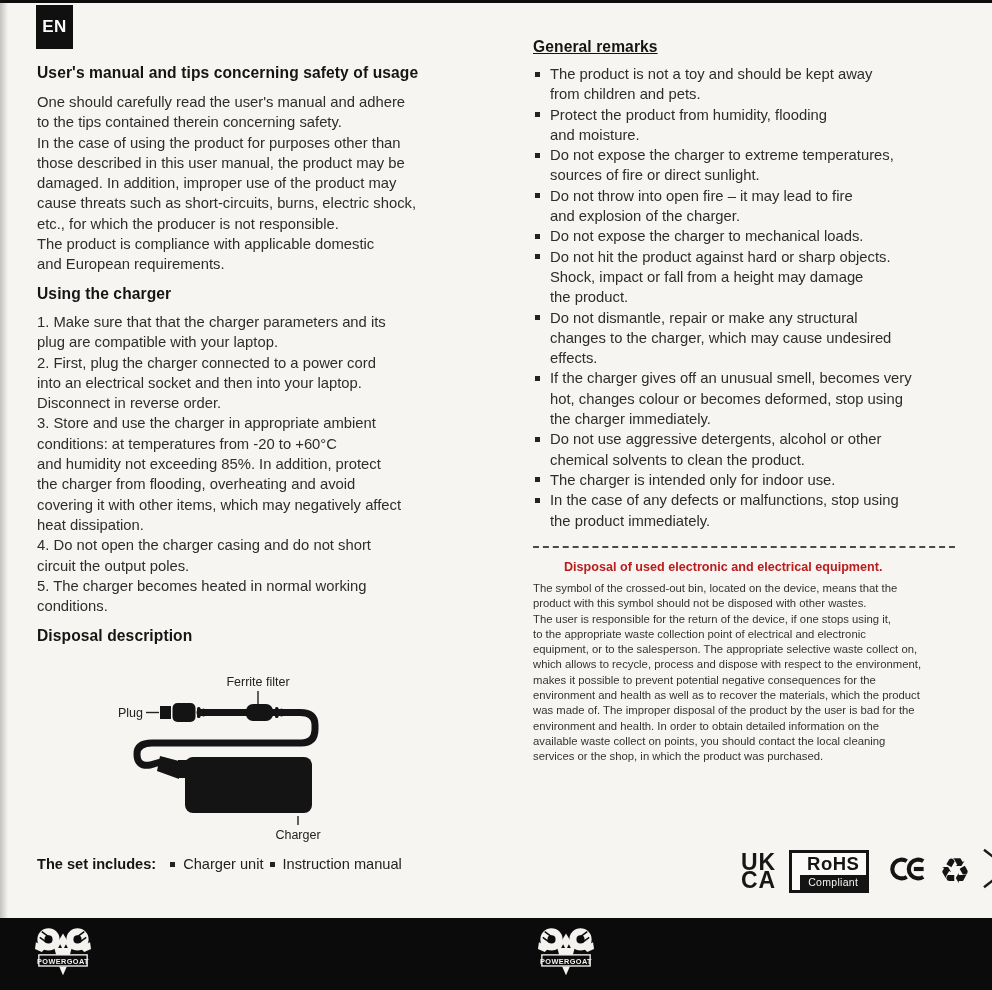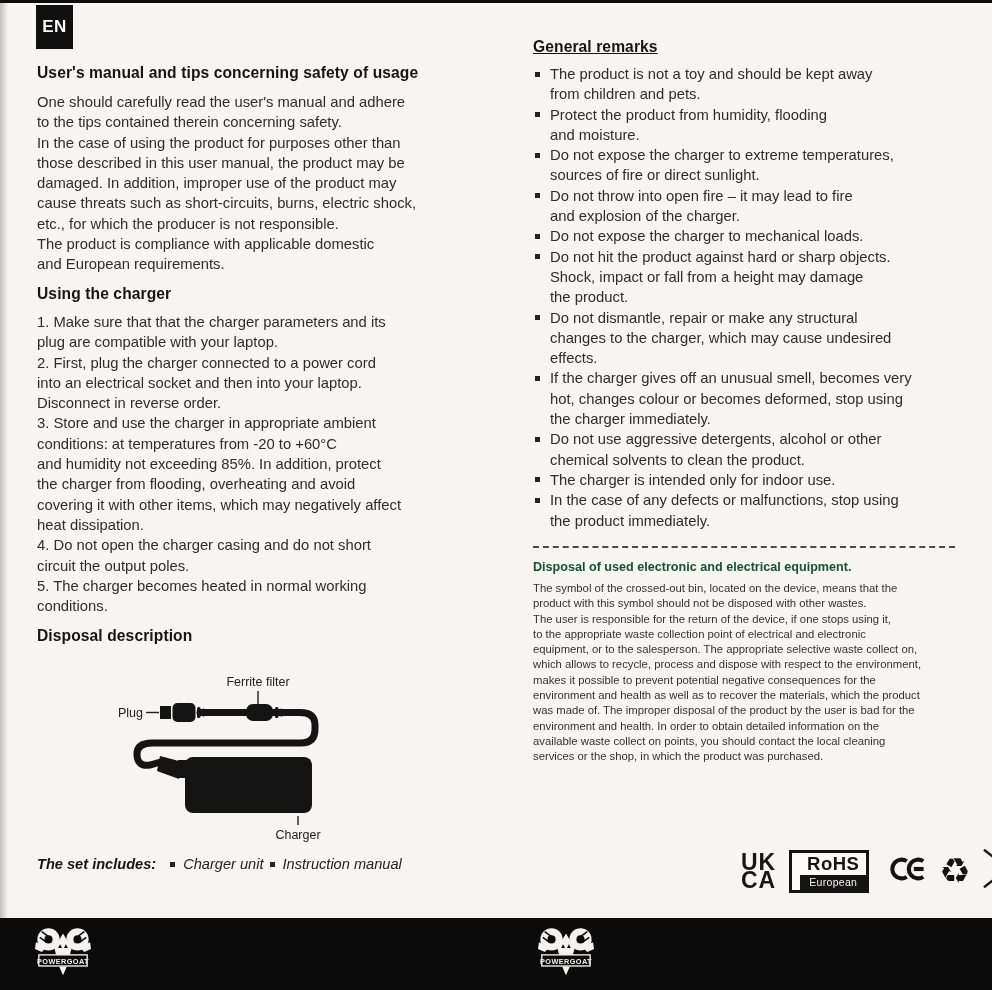--- a/index.html
+++ b/index.html
@@ -27,21 +27,21 @@
   .pre { white-space:pre-line; }
   .body-txt { font-size:14.8px; line-height:20.3px; color:#2d2d2d; }
 
   ul.remarks { list-style:none; margin:0; padding:0; }
   ul.remarks li { display:flex; align-items:flex-start; }
   .sq { width:5px; height:5px; background:#232323; margin:7.5px 10px 0 2px; flex:none; }
 
   .dashed-sep { height:0; width:422px;
     border-top:2px dashed #4a4a4a; }
 
-  .h-small { font-size:12.6px; font-weight:700; color:#14532d; }
+  .h-small { font-size:12.6px; font-weight:700; color:#b91c1c;margin-left:31px; }
   .disposal-body { font-size:11.3px; line-height:15.3px; color:#333; width:445px; }
 
   .set-line { font-size:14.6px; color:#222; display:flex; align-items:center; }
   .set-line .lbl { font-weight:700; color:#151515; margin-right:8px; }
   .set-line .sq { margin:1px 8px 0 6px; }
 
   .logos { position:absolute; display:flex; align-items:center;margin-left:36px; }
   .ukca { font-weight:800; font-size:23px; line-height:18.5px; color:#171717; letter-spacing:1px; }
   .rohs { border:3px solid #141414; width:66px; margin-left:13px; background:rgba(255,255,255,.5);padding-left:8px; }
   .rohs .t { font-weight:800; font-size:18.5px; text-align:center; color:#141414; padding:0 2px; letter-spacing:.5px; }
@@ -116,21 +116,21 @@
     <rect x="180" y="48.5" width="3" height="8" rx="1.5" fill="#141414"></rect>
 
     <polygon points="60,96 79,101 79,119 57,111" fill="#141414"></polygon>
     <rect x="78" y="100" width="10" height="18" fill="#141414"></rect>
 
     <rect x="85" y="97" width="127" height="56" rx="8" fill="#141414"></rect>
     <line x1="198" y1="156" x2="198" y2="165" stroke="#222" stroke-width="1.4"></line>
     <text x="198" y="179" text-anchor="middle" font-size="12.5" fill="#222">Charger</text>
   </svg>
 
-  <div class="abs set-line" style="top:856px;font-style:italic;">
+  <div class="abs set-line" style="top:856px;">
     <span class="lbl">The set includes:</span>
     <span class="sq"></span>
     <span>Charger unit</span>
     <span class="sq"></span>
     <span>Instruction manual</span>
   </div>
 </div>
 
 <div class="col right-col">
   <div class="abs h-big" style="top:38px;text-decoration:underline;">General remarks</div>
@@ -210,21 +210,21 @@
 available waste collect on points, you should contact the local cleaning
 services or the shop, in which the product was purchased.</div>
 
   <div class="logos" style="left:172px; top:845px;">
     <div class="ukca">
       <div>UK</div>
       <div>CA</div>
     </div>
     <div class="rohs">
       <div class="t">RoHS</div>
-      <div class="b">European</div>
+      <div class="b">Compliant</div>
     </div>
     <div class="ce-wrap" aria-label="CE">
       <svg width="42" height="32" viewBox="0 0 56 32">
         <path d="M 29 5.5 A 12.5 12.5 0 1 0 29 26.5" fill="none" stroke="#141414" stroke-width="5.5"></path>
         <path d="M 51 5.5 A 12.5 12.5 0 1 0 51 26.5" fill="none" stroke="#141414" stroke-width="5.5"></path>
         <line x1="38.5" y1="16" x2="51.5" y2="16" stroke="#141414" stroke-width="5.5"></line>
       </svg>
     </div>
     <div class="recycle">♻</div>
     <div class="bin-wrap">

